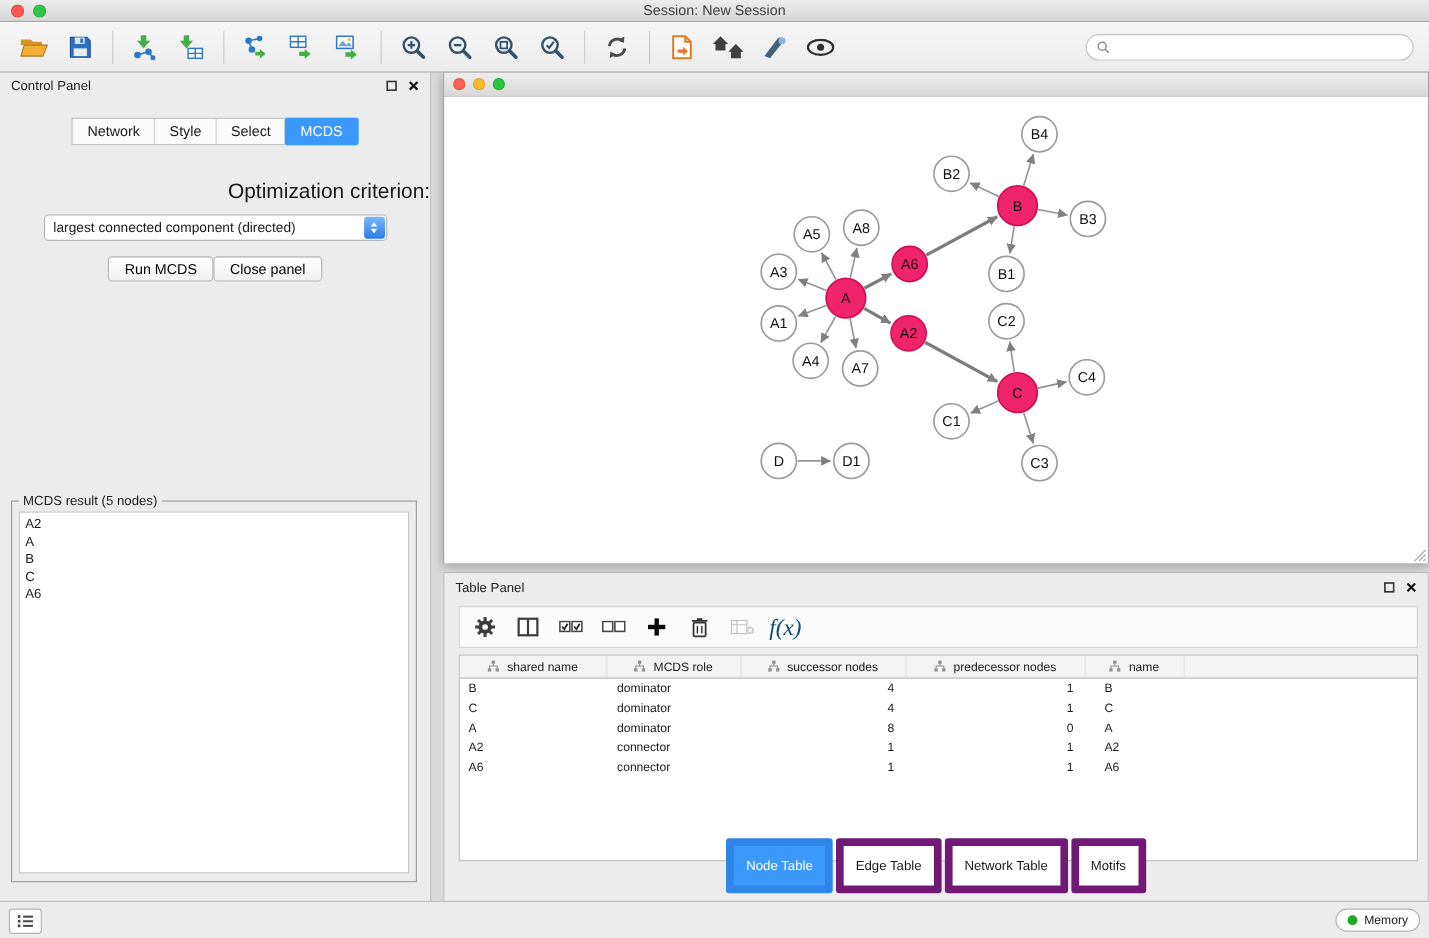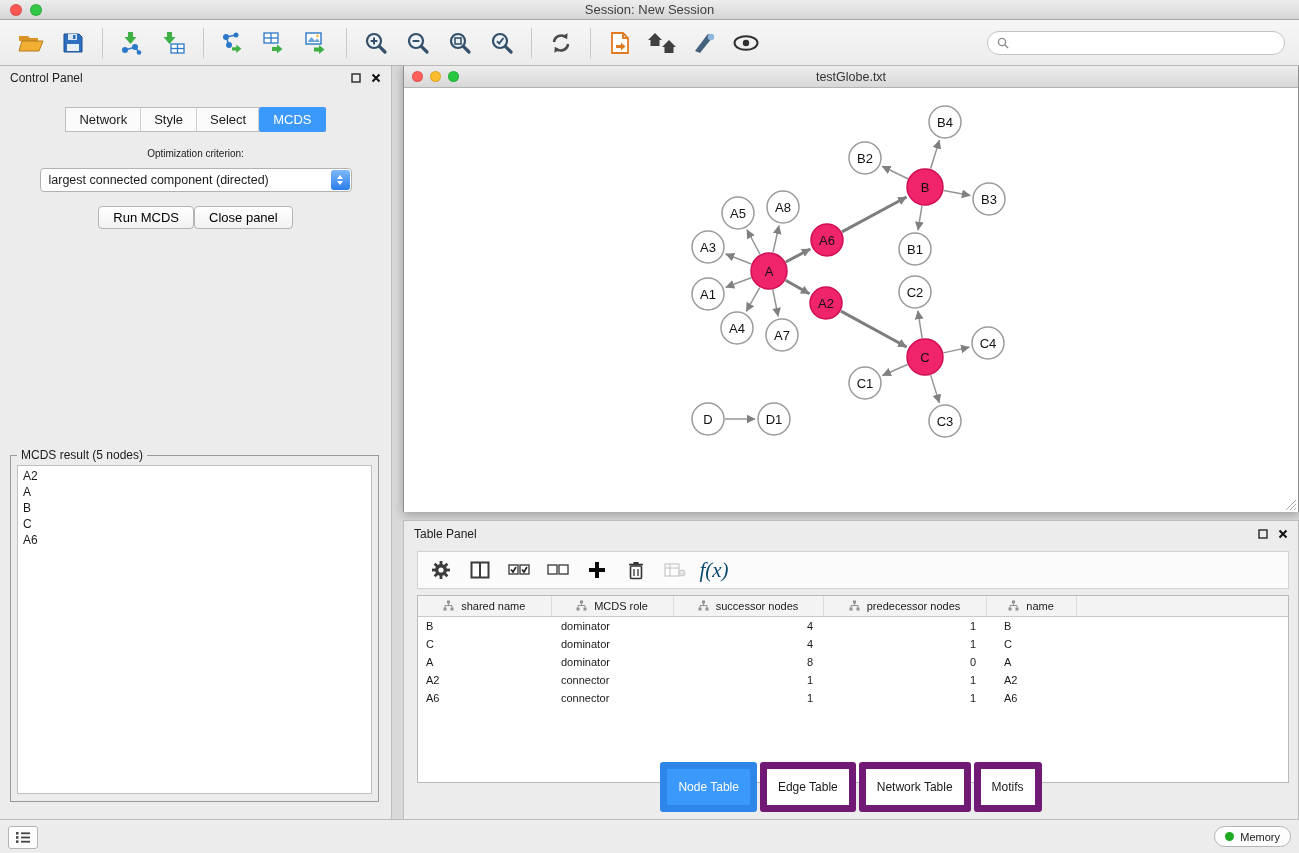--- a/index.html
+++ b/index.html
@@ -27,21 +27,21 @@
   
   .control-panel{position:absolute;top:65px;left:0;width:391px;bottom:33px;background:#ececec;
                  border-right:1px solid #bdbdbd}
   .panel-header{height:26px;display:flex;align-items:center;padding:0 10px}
   .panel-header .ph-title{font-size:12px;color:#222}
   .ph-icons{margin-left:auto;display:flex;gap:10px;align-items:center}
   .cp-tabs{display:flex;width:max-content;margin:16px auto 0;border:1px solid #bcbcbc;background:#fafafa}
   .cp-tab{padding:4px 13px;font-size:13px;border-left:1px solid #d2d2d2;cursor:default}
   .cp-tab:first-child{border-left:0}
   .cp-tab.active{background:#3b99fc;color:#fff;border-radius:3px;margin:-1px;padding:5px 14px}
-  .criterion-label{text-align:center;font-size:10px;margin-top:16px}
+  .criterion-label{text-align:right;font-size:19px;margin-top:32px}
   .combo{position:relative;width:312px;height:24px;margin:9px auto 0;background:#fff;border:1px solid #b2b2b2;
          border-radius:4px;box-sizing:border-box}
   .combo-text{font-size:12.5px;line-height:22px;padding-left:8px;white-space:nowrap;overflow:hidden}
   .combo-btn{position:absolute;top:1px;right:1px;bottom:1px;width:19px;border-radius:3px;
              background:linear-gradient(#7db9fa,#2a7de9);display:flex;flex-direction:column;
              align-items:center;justify-content:center;gap:2px}
   .tri-up{width:0;height:0;border-left:3.5px solid transparent;border-right:3.5px solid transparent;border-bottom:4.5px solid #fff}
   .tri-down{width:0;height:0;border-left:3.5px solid transparent;border-right:3.5px solid transparent;border-top:4.5px solid #fff}
   .cp-buttons{display:flex;justify-content:center;margin-top:14px}
   .btn{font-size:13px;padding:3px 14px;background:linear-gradient(#ffffff,#f1f1f1);border:1px solid #b5b5b5;
@@ -323,21 +323,20 @@
   </div>
 </div>
 
 <div class="network-window">
   <div class="net-titlebar">
     <div class="net-lights">
       <span class="net-light" style="background:#ff5f57"></span>
       <span class="net-light" style="background:#fdbc2e"></span>
       <span class="net-light" style="background:#28c840"></span>
     </div>
-    <div class="net-title">testGlobe.txt</div>
   </div>
   <div class="net-canvas-wrap">
     <svg width="894" height="424" viewBox="0 0 894 424">
       <defs>
         <marker id="arrowhead" markerUnits="userSpaceOnUse" markerWidth="10" markerHeight="10" refX="8.5" refY="5" orient="auto">
           <path d="M0,0.6 L9,5 L0,9.4 z" fill="#808080"></path>
         </marker>
       </defs>
     <line x1="356.04383184744285" y1="166.24329829521568" x2="342.95616815255715" y2="141.75670170478432" stroke="#949494" stroke-width="1.5" marker-end="url(#arrowhead)"></line>
         <line x1="369.0602406973032" y1="164.43889966947103" x2="374.9397593026968" y2="137.56110033052897" stroke="#949494" stroke-width="1.5" marker-end="url(#arrowhead)"></line>

